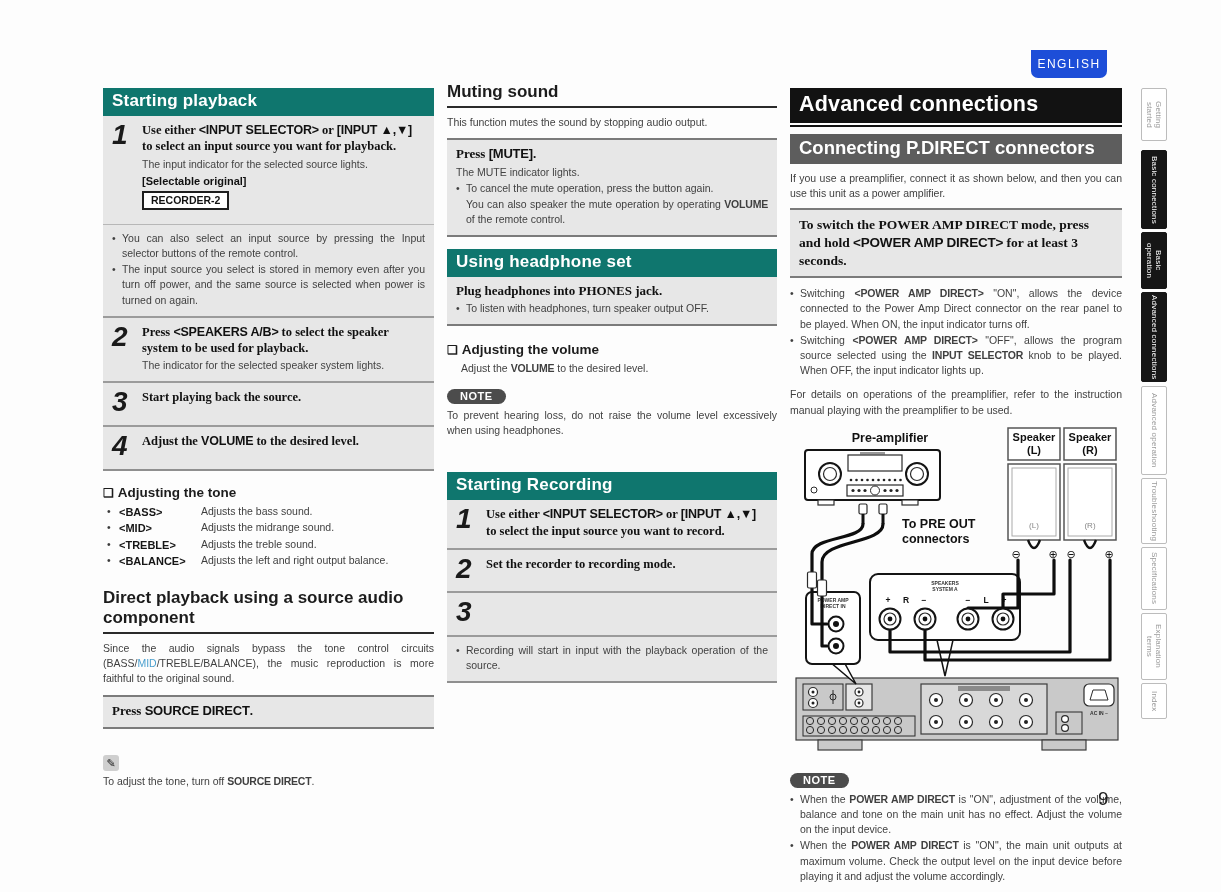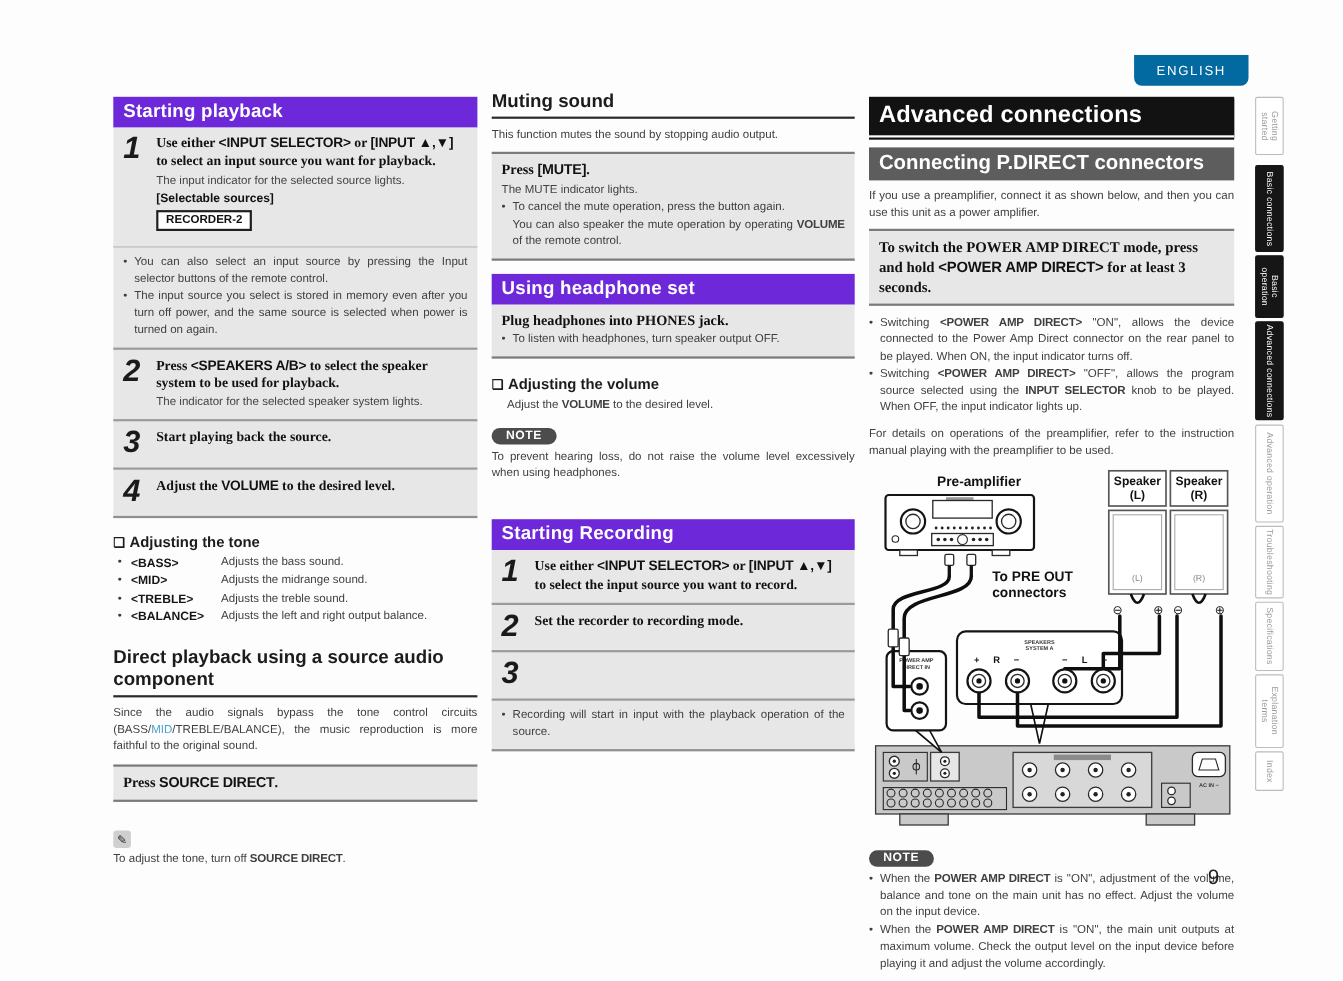--- a/index.html
+++ b/index.html
@@ -7,21 +7,21 @@
     width:1221px;height:892px;position:relative;background:#fdfdfd;
     font-family:"Liberation Sans",sans-serif;color:#3a3a3a;overflow:hidden;
     -webkit-font-smoothing:antialiased;
   }
   .col{position:absolute;}
   #col-left{left:103px;top:88px;width:331px;}
   #col-mid{left:447px;top:82px;width:330px;}
   #col-right{left:790px;top:88px;width:332px;}
 
   
-  .secbar{background:#6d28d9;color:#fff;font-weight:bold;font-size:17px;
+  .secbar{background:#0f766e;color:#fff;font-weight:bold;font-size:17px;
     padding:3px 9px 5px;letter-spacing:0.2px;}
   .advbar{background:#121212;color:#fff;font-weight:bold;font-size:21.5px;
     padding:4px 9px 6px;border-bottom:2px solid #fff;box-shadow:0 2px 0 #121212;
     margin-bottom:9px;letter-spacing:0.2px;}
   .secbar2{background:#5d5d5d;color:#fff;font-weight:bold;font-size:18.5px;
     padding:3px 9px 5px;margin-bottom:7px;}
 
   
   .h2{font-size:17px;font-weight:bold;color:#1c1c1c;line-height:1.18;
     border-bottom:2.5px solid #2a2a2a;padding-bottom:4px;margin-bottom:7px;}
@@ -69,22 +69,22 @@
   .tonerow .nm{flex:none;width:82px;font-weight:bold;font-size:11px;color:#161616;}
   .tonerow .ds{flex:1;color:#3f3f3f;}
 
   .notepill{display:inline-block;background:#4c4c4c;color:#fff;border-radius:10px;
     font-weight:bold;font-size:11px;padding:1px 13px 2px;letter-spacing:0.5px;}
 
   .tipicon{width:16px;height:16px;background:#cfcfcf;border-radius:3px;display:flex;
     align-items:center;justify-content:center;font-size:11px;color:#222;}
 
   
-  #english-tab{position:absolute;left:1031px;top:50px;width:104px;height:28px;
-    background:#0369a1;color:#fff;display:flex;align-items:center;justify-content:center;
+  #english-tab{position:absolute;left:1031px;top:50px;width:76px;height:28px;
+    background:#1d4ed8;color:#fff;display:flex;align-items:center;justify-content:center;
     font-size:12px;letter-spacing:1.5px;border-radius:0 0 7px 7px;}
 
   
   .tab{position:absolute;left:1141px;width:26px;writing-mode:vertical-rl;
     display:flex;align-items:center;justify-content:center;text-align:center;
     font-size:8px;letter-spacing:0.2px;color:#9a9a9a;background:#fff;
     border:1px solid #bcbcbc;border-radius:2px;box-sizing:border-box;overflow:hidden;}
   .tab.on{background:#161616;color:#fff;border-color:#161616;}
 
   #page-number{position:absolute;left:1098px;top:788px;font-size:19px;color:#222;}
@@ -109,21 +109,21 @@
 
 <div id="col-left" class="col">
   <div class="secbar">Starting playback</div>
 
   <div class="steps">
     <div class="step">
       <div class="step-num">1</div>
       <div class="step-body">
         <div class="step-title"><span>Use either </span><span class="dev">&lt;INPUT SELECTOR&gt;</span><span> or </span><span class="dev">[INPUT ▲,▼]</span><span> to select an input source you want for playback.</span></div>
         <div class="step-sub">The input indicator for the selected source lights.</div>
-        <div class="srclabel">[Selectable sources]</div>
+        <div class="srclabel">[Selectable original]</div>
         <div class="srcrow">
           <span class="src">RECORDER-2</span>
         </div>
       </div>
     </div>
 
     <div class="bullets">
       <div class="bl">
           <span class="m">•</span>
         <span class="tx">You can also select an input source by pressing the Input selector buttons of the remote control.</span>

